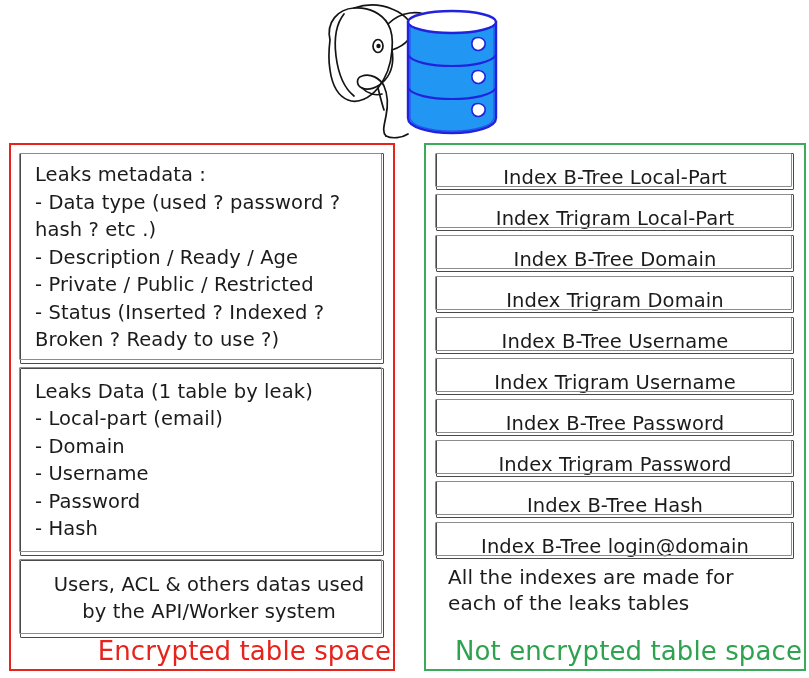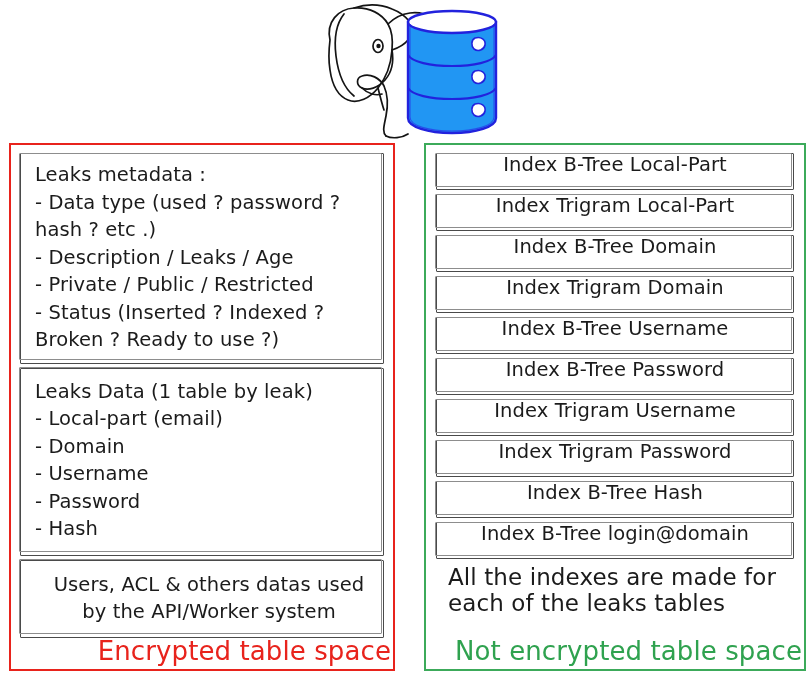--- a/index.html
+++ b/index.html
@@ -96,37 +96,37 @@
     white-space: nowrap;
   }
   .center-line {
     text-align: center;
   }
 
   
   .index-row {
     height: 37px;
     display: flex;
-    align-items: flex-start;
+    align-items: flex-end;
     justify-content: center;
   }
   .index-label {
     font-size: 19.5px;
     line-height: 22px;
     color: #1b1b1b;
     white-space: nowrap;
   }
 
   
   #indexes-note {
     margin-top: 5px;
     padding-left: 12px;
   }
   #indexes-note .note-line {
-    font-size: 23px;
+    font-size: 20px;
     line-height: 26px;
     color: #1b1b1b;
     white-space: nowrap;
   }
 
   .corner-label {
     position: absolute;
     right: 2px;
     font-size: 26px;
     line-height: 24px;
@@ -198,21 +198,21 @@
     </g>
   </svg>
 </div>
 
 <div class="panel" id="encrypted-panel">
 
   <div class="sketch-box" id="leaks-metadata-box">
     <div class="hand block-line">Leaks metadata :</div>
     <div class="hand block-line">- Data type (used ? password ?</div>
     <div class="hand block-line">hash ? etc .)</div>
-    <div class="hand block-line">- Description / Leaks / Age</div>
+    <div class="hand block-line">- Description / Ready / Age</div>
     <div class="hand block-line">- Private / Public / Restricted</div>
     <div class="hand block-line">- Status (Inserted ? Indexed ?</div>
     <div class="hand block-line">Broken ? Ready to use ?)</div>
   </div>
 
   <div class="sketch-box" id="leaks-data-box">
     <div class="hand block-line">Leaks Data (1 table by leak)</div>
     <div class="hand block-line">- Local-part (email)</div>
     <div class="hand block-line">- Domain</div>
     <div class="hand block-line">- Username</div>
@@ -239,24 +239,24 @@
   <div class="sketch-box index-row">
     <span class="hand index-label">Index B-Tree Domain</span>
   </div>
   <div class="sketch-box index-row">
     <span class="hand index-label">Index Trigram Domain</span>
   </div>
   <div class="sketch-box index-row">
     <span class="hand index-label">Index B-Tree Username</span>
   </div>
   <div class="sketch-box index-row">
+    <span class="hand index-label">Index Trigram Username</span>
+  </div>
+  <div class="sketch-box index-row">
     <span class="hand index-label">Index B-Tree Password</span>
-  </div>
-  <div class="sketch-box index-row">
-    <span class="hand index-label">Index Trigram Username</span>
   </div>
   <div class="sketch-box index-row">
     <span class="hand index-label">Index Trigram Password</span>
   </div>
   <div class="sketch-box index-row">
     <span class="hand index-label">Index B-Tree Hash</span>
   </div>
   <div class="sketch-box index-row">
     <span class="hand index-label">Index B-Tree login@domain</span>
   </div>

